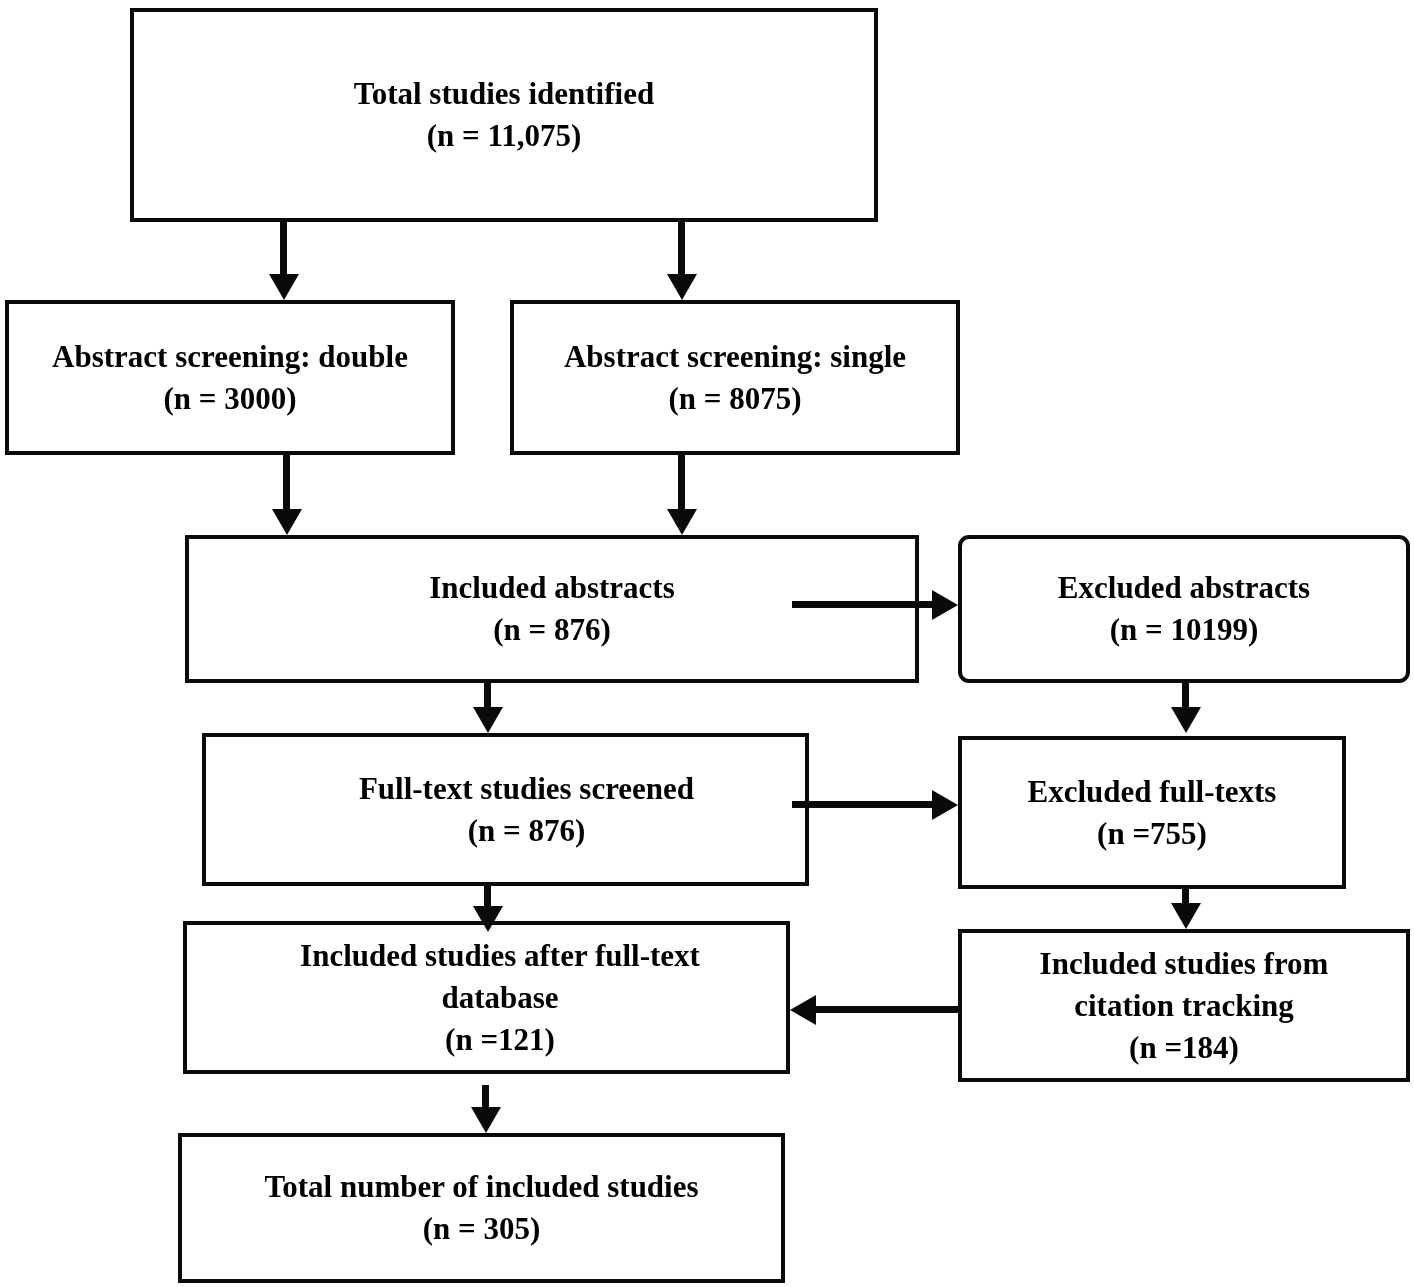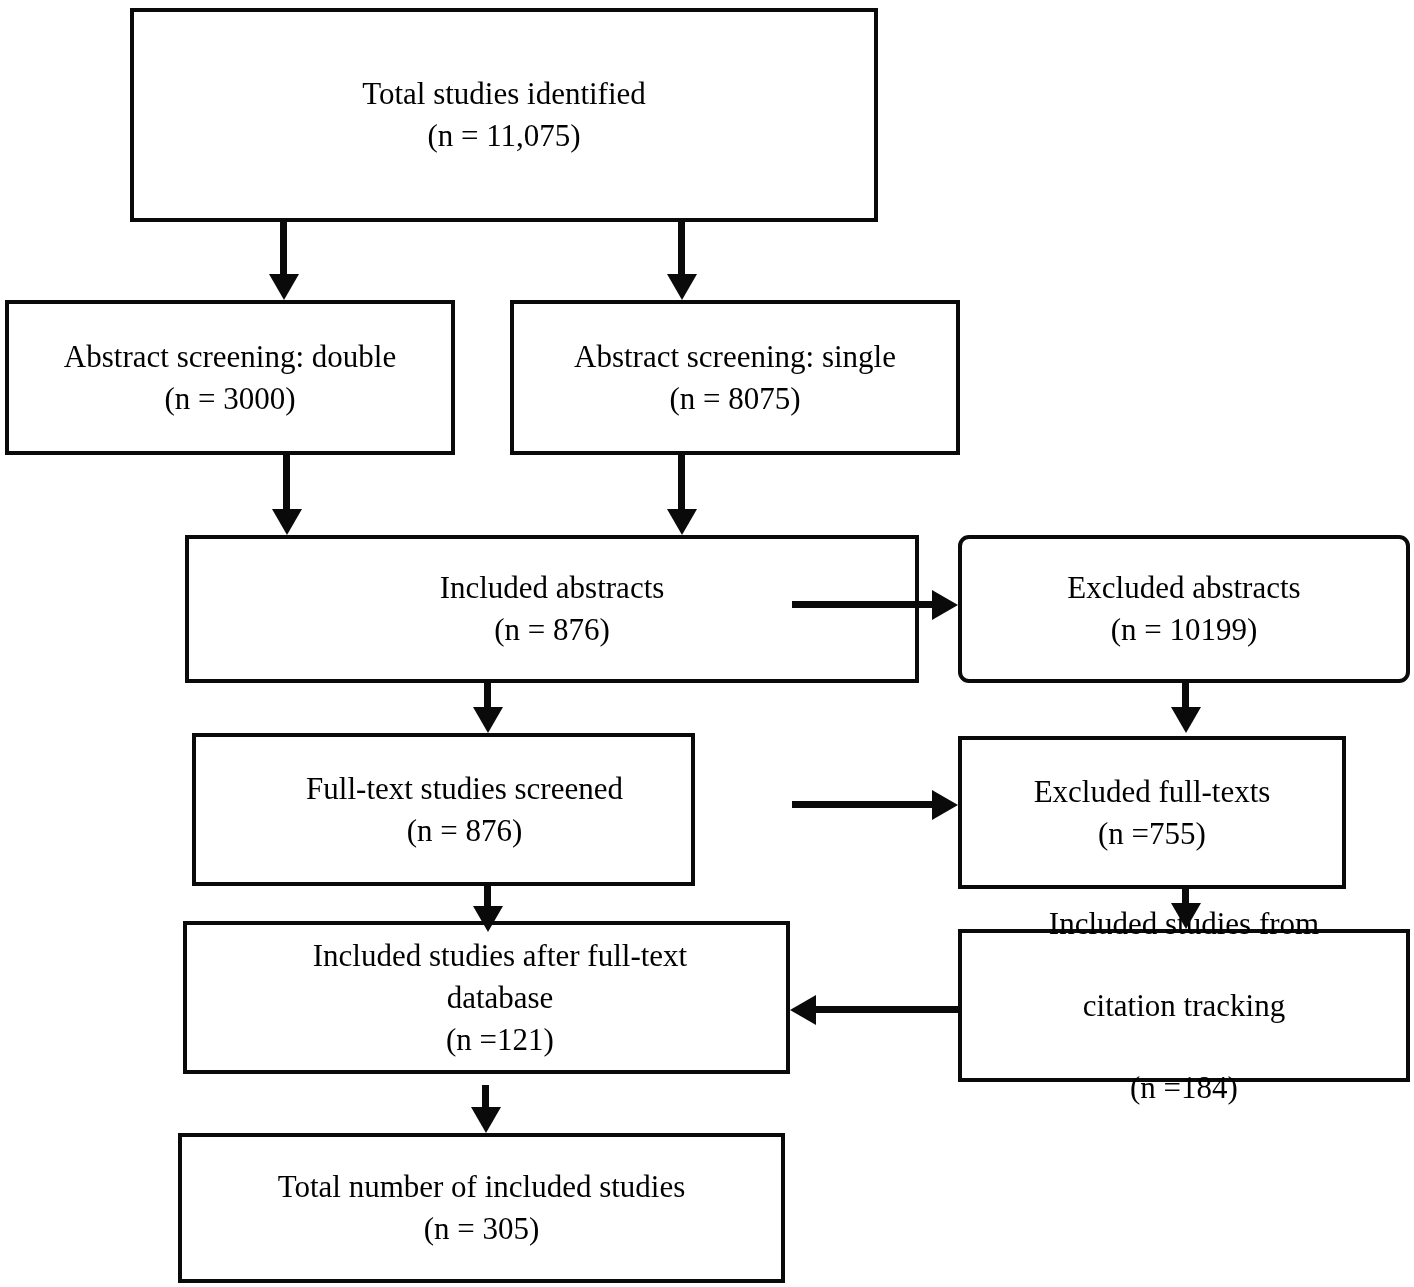--- a/index.html
+++ b/index.html
@@ -21,21 +21,21 @@
     border: 4px solid #0a0a0a;
     background: #ffffff;
     display: flex;
     flex-direction: column;
     justify-content: center;
     align-items: center;
     text-align: center;
     font-size: 31px;
     line-height: 42px;
   }
-  .bline { display: block; white-space: nowrap; }
+  .bline { display: block; white-space: nowrap; font-weight: bold; }
 
   .arrow-v {
     position: absolute;
     width: 7px;
     background: #0a0a0a;
   }
   .arrow-v .head-down {
     position: absolute;
     left: 50%;
     bottom: -26px;
@@ -70,24 +70,24 @@
     border-bottom: 15px solid transparent;
     border-right: 26px solid #0a0a0a;
   }
 
   
   #node-a { left: 130px; top: 8px;    width: 748px; height: 214px; }
   #node-b { left: 5px;   top: 300px;  width: 450px; height: 155px; }
   #node-c { left: 510px; top: 300px;  width: 450px; height: 155px; }
   #node-d { left: 185px; top: 535px;  width: 734px; height: 148px; }
   #node-e { left: 958px; top: 535px;  width: 452px; height: 148px; border-radius: 11px; }
-  #node-f { left: 192px; top: 733px;  width: 503px; height: 153px; padding-left: 42px; }
+  #node-f { left: 202px; top: 733px;  width: 607px; height: 153px; padding-left: 42px; }
   #node-g { left: 958px; top: 736px;  width: 388px; height: 153px; }
   #node-h { left: 183px; top: 921px;  width: 607px; height: 153px; padding-left: 27px; }
-  #node-i { left: 958px; top: 929px;  width: 452px; height: 153px; gap: 40px; }
+  #node-i { left: 958px; top: 929px;  width: 452px; height: 153px; }
   #node-j { left: 178px; top: 1133px; width: 607px; height: 150px; }
 </style>
 </head>
 <body>
 
 <div id="canvas">
 
   <div class="box" id="node-a">
     <span class="bline">Total studies identified</span>
     <span class="bline">(n = 11,075)</span>

